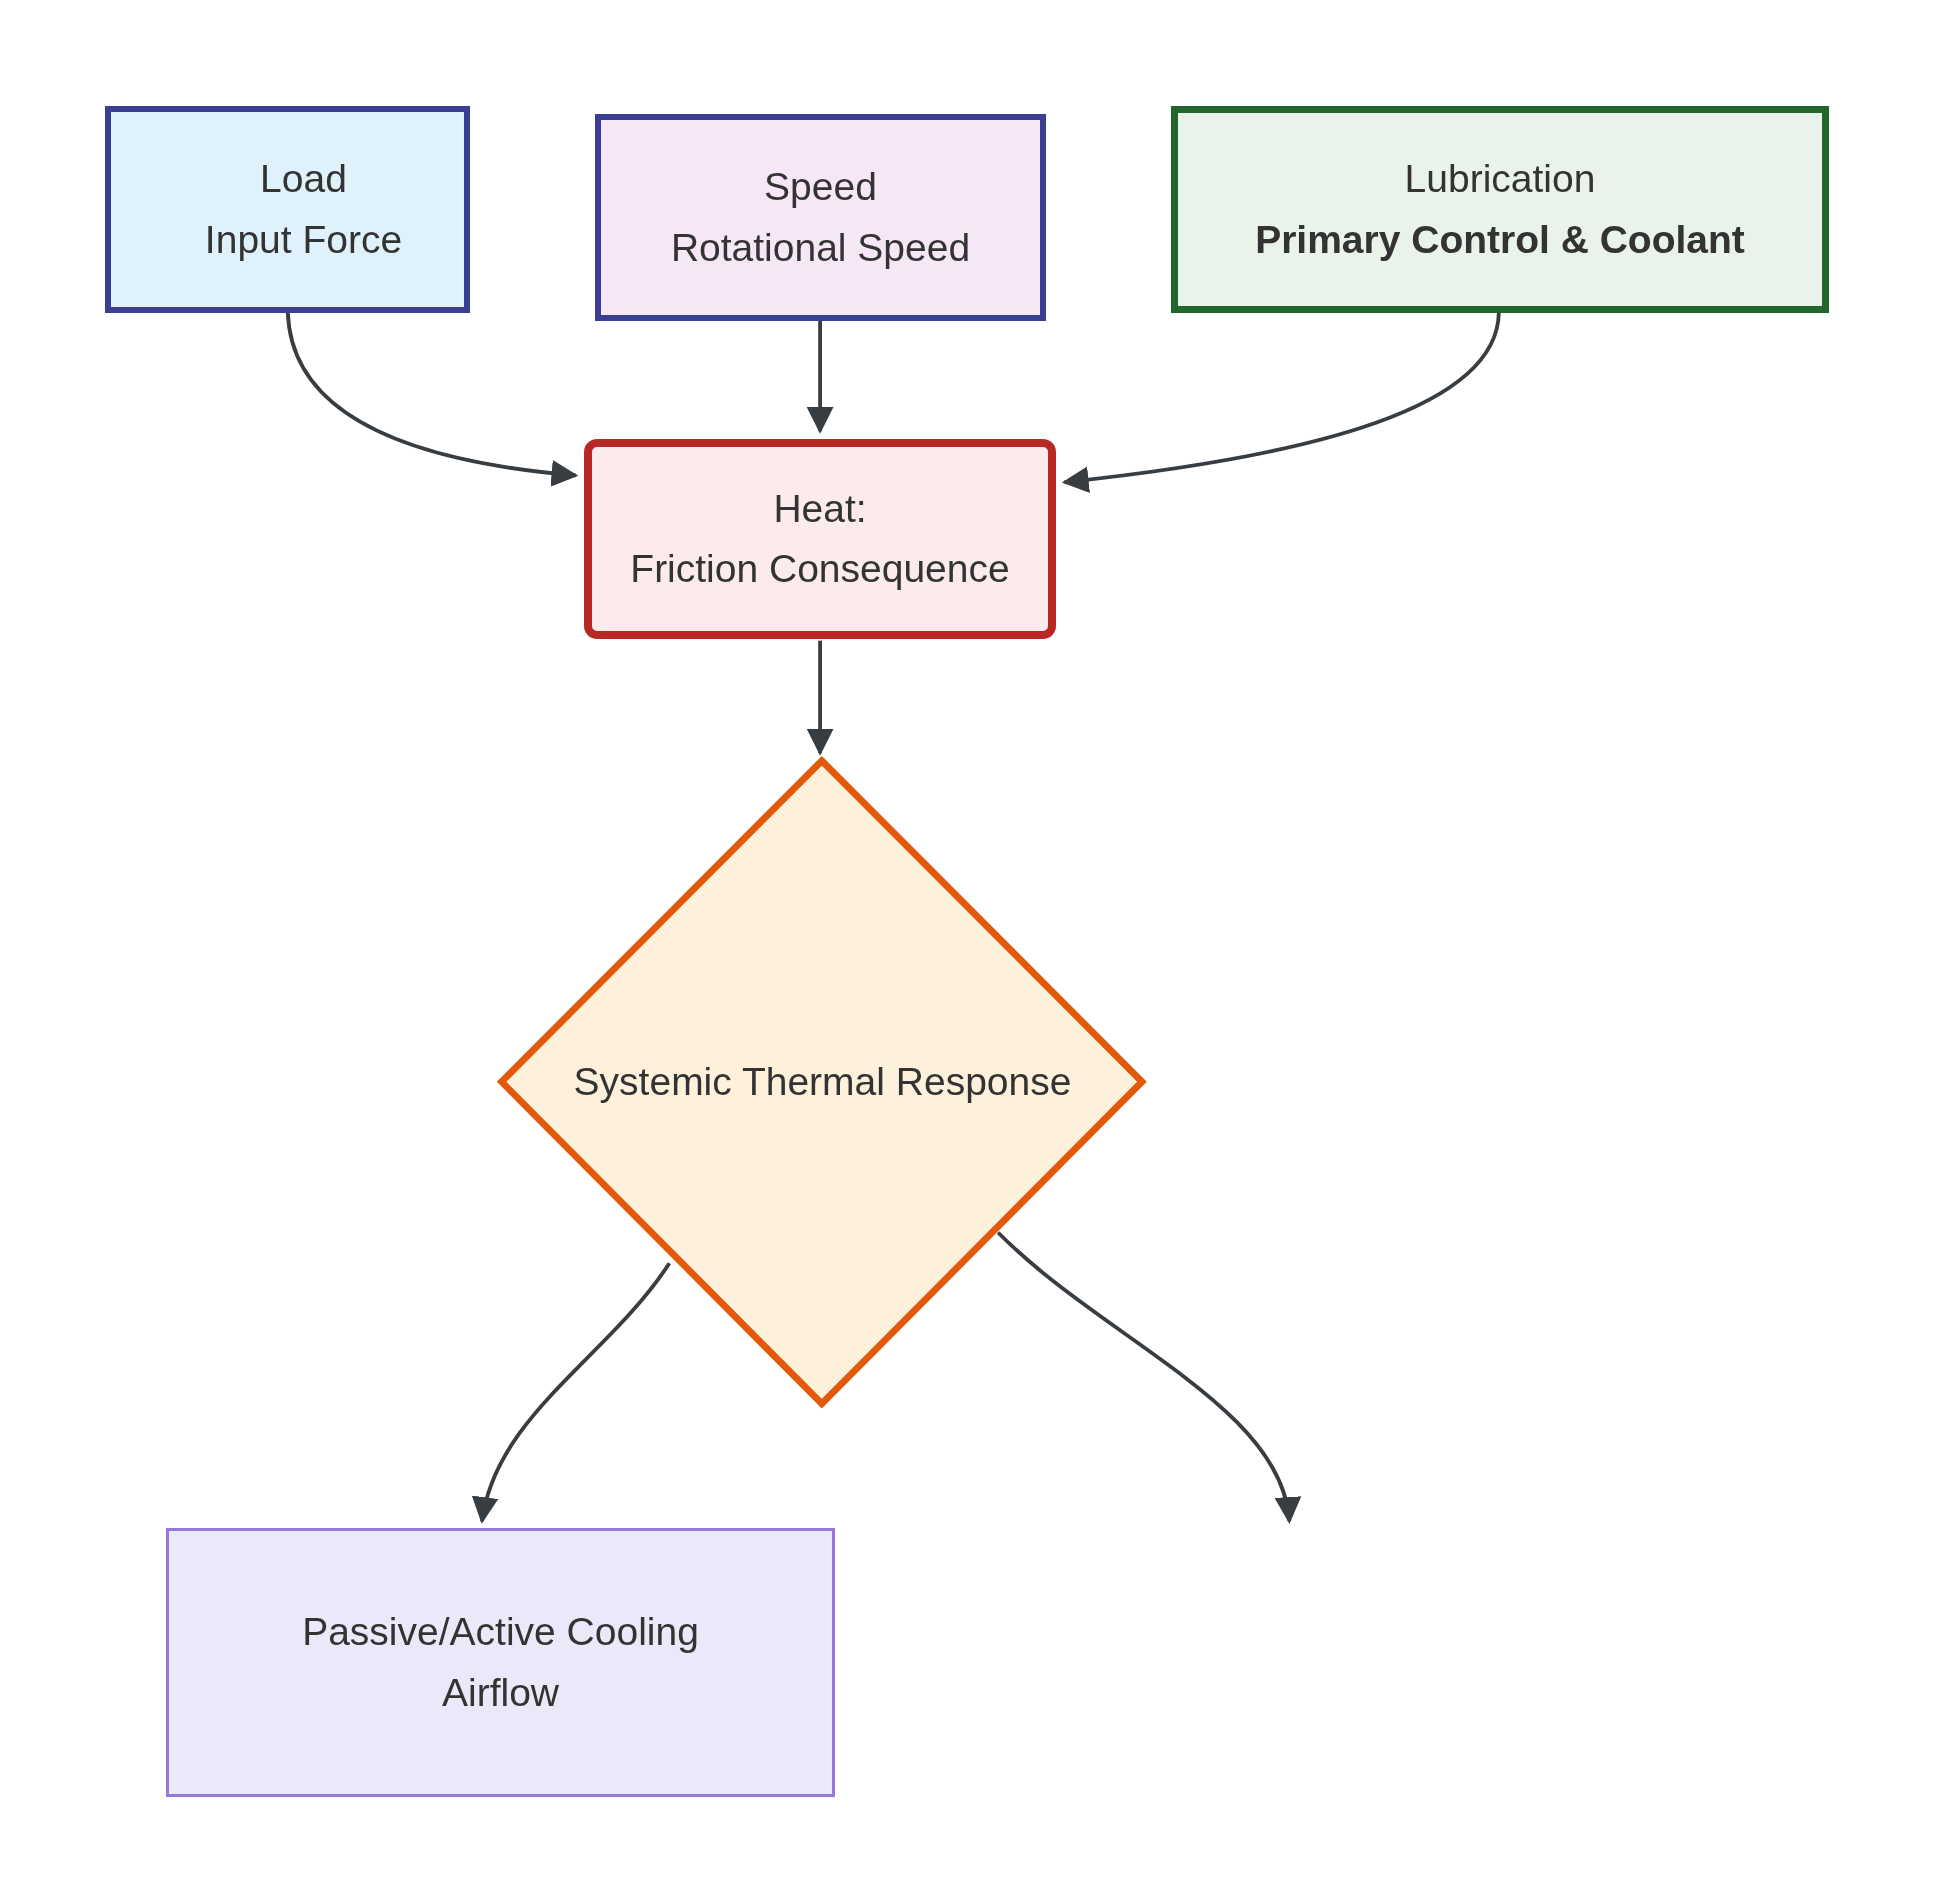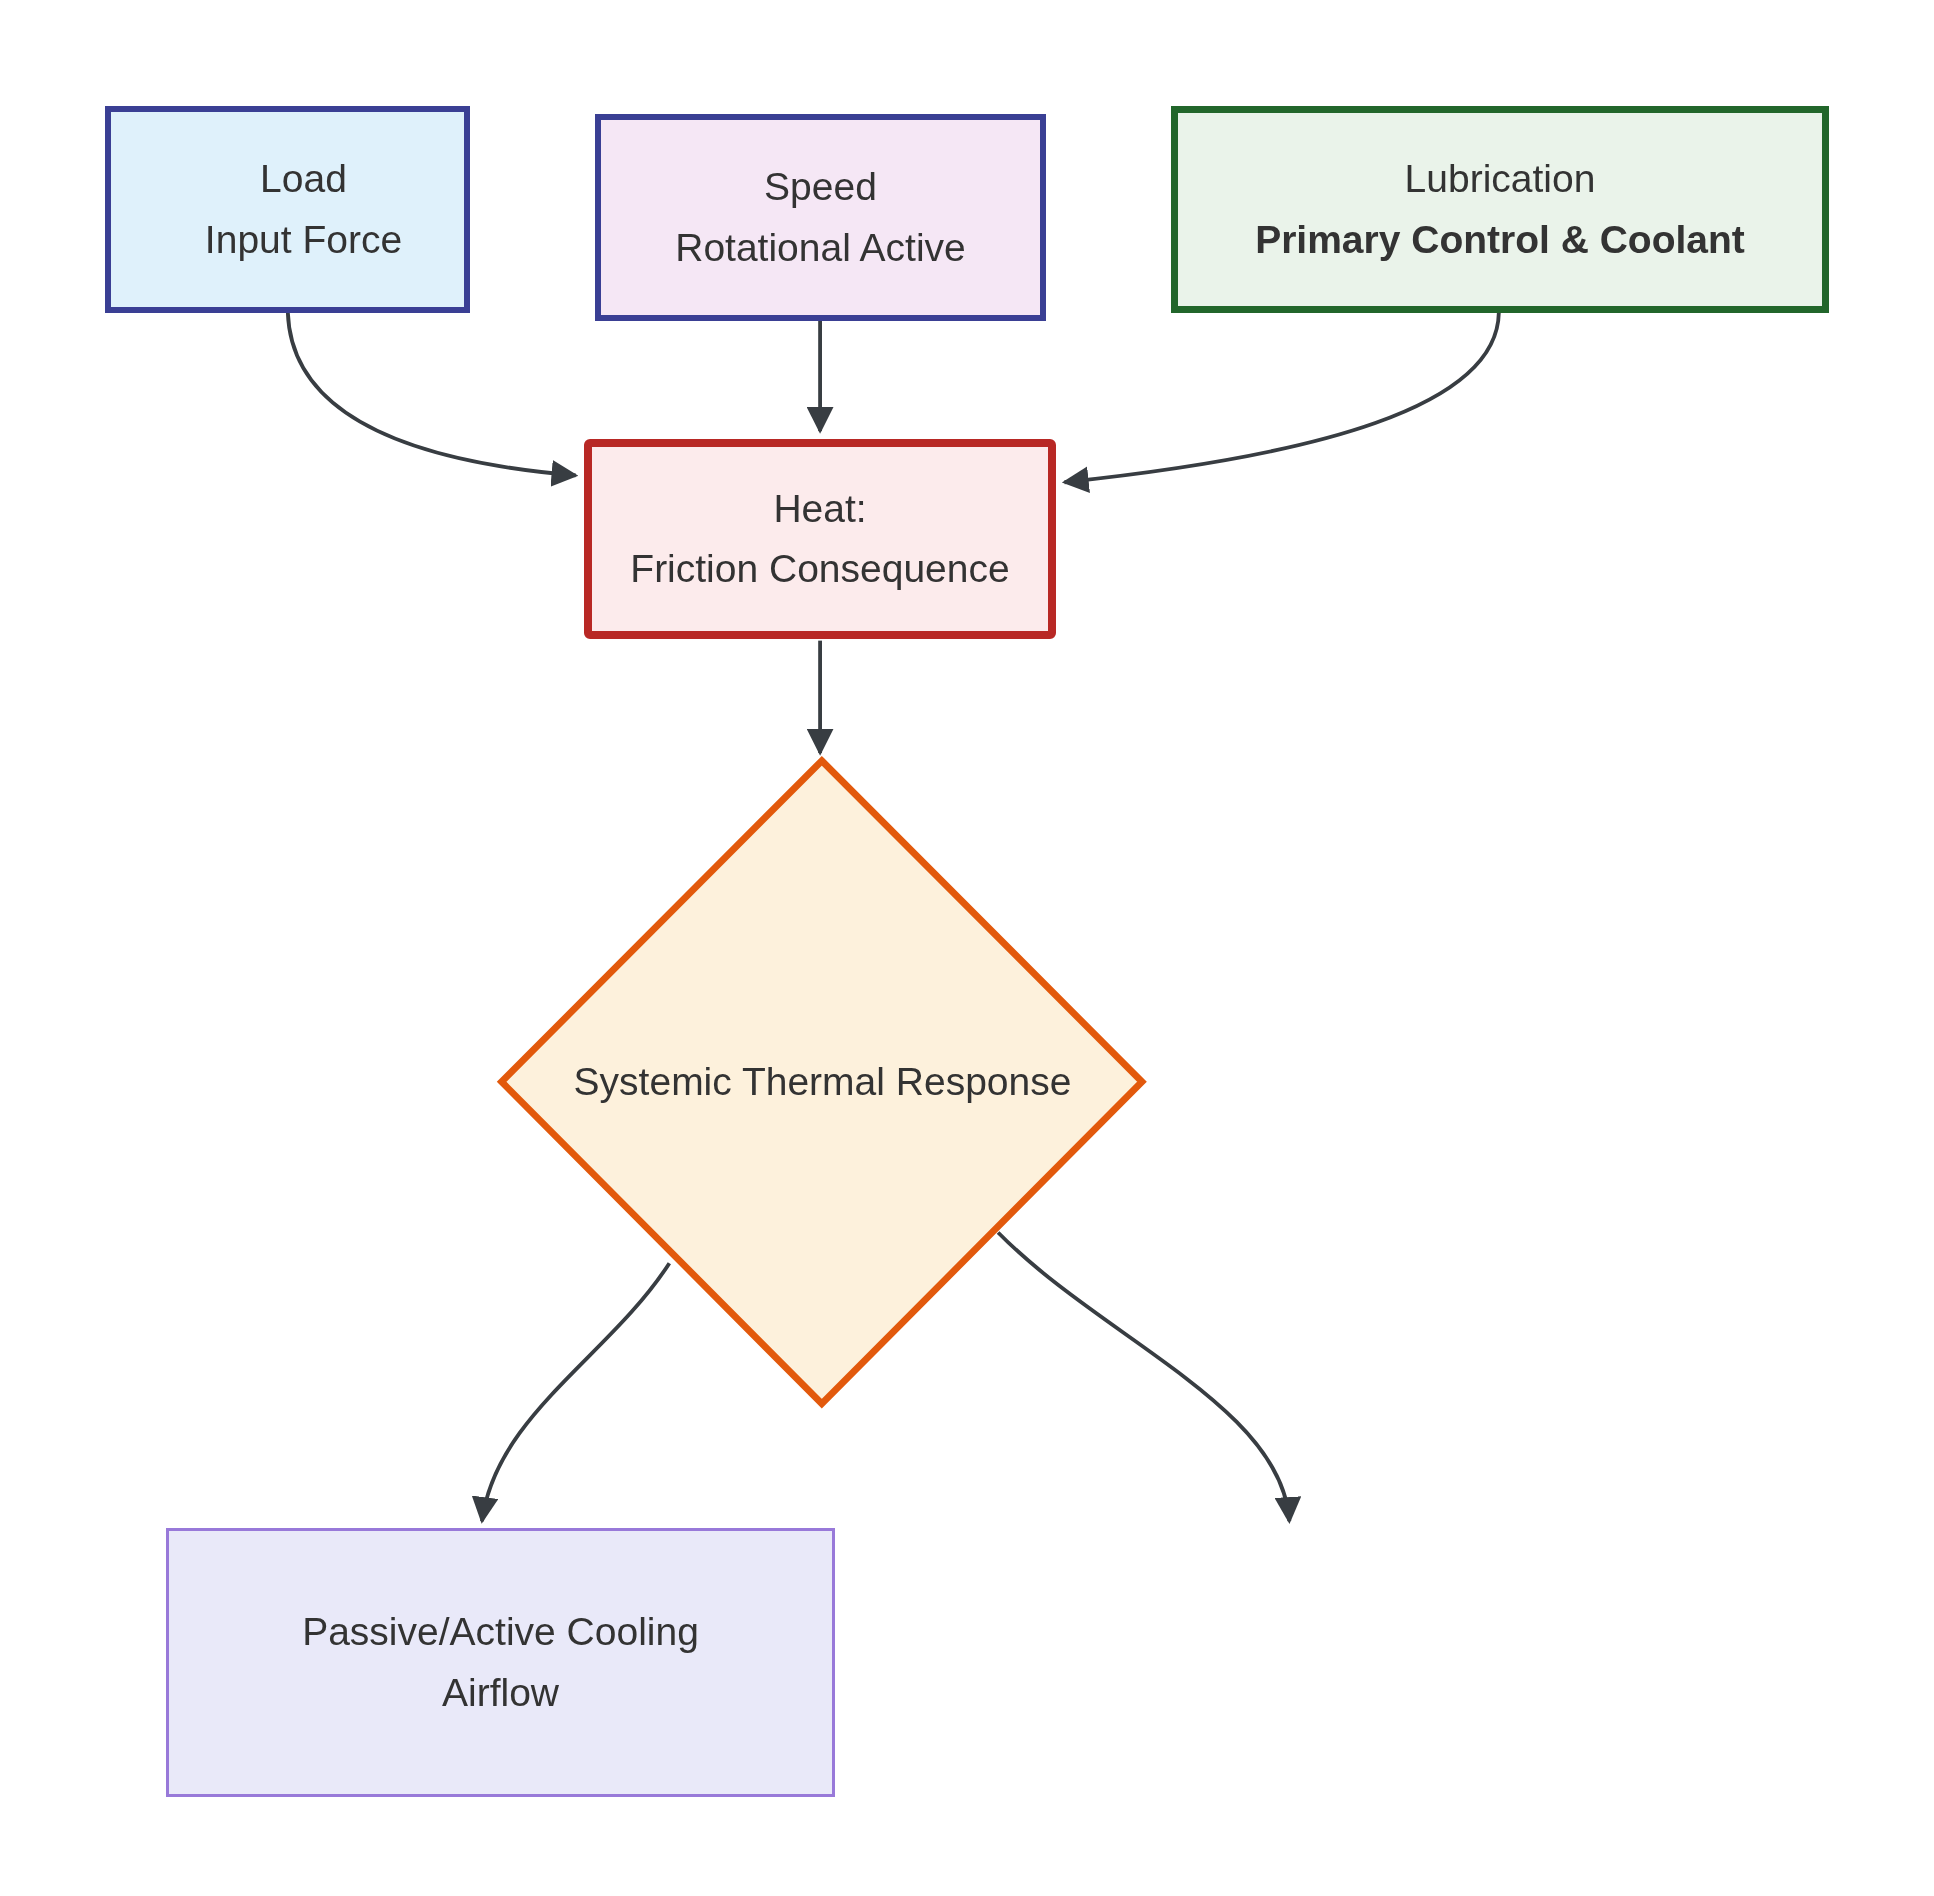--- a/index.html
+++ b/index.html
@@ -57,21 +57,21 @@
   }
   .node-lubrication {
     left: 1171px; top: 106px; width: 658px; height: 207px;
     background: #eaf3ea;
     border: 7.7px solid #22662b;
   }
   .node-heat {
     left: 584px; top: 439px; width: 472px; height: 200px;
     background: #fcebec;
     border: 8.5px solid #b82825;
-    border-radius: 6px;
+    border-radius: 13px;
   }
   .node-cooling {
     left: 166px; top: 1528px; width: 669px; height: 269px;
     background: #e9e9f9;
     border: 3.4px solid #9879d9;
   }
   .node-component {
     left: 957px; top: 1528px; width: 666px; height: 269px;
     background: #e9e9f9;
     border: 3.4px solid #9879d9;
@@ -109,21 +109,21 @@
     <path class="edge" d="M 1172 1447 C 1295 1572, 1506 1652, 1514 1786" marker-end="url(#arrowhead)"></path>
   </svg>
 
   <div class="node node-load">
     <div>Load</div>
     <div>Input Force</div>
   </div>
 
   <div class="node node-speed">
     <div>Speed</div>
-    <div>Rotational Active</div>
+    <div>Rotational Speed</div>
   </div>
 
   <div class="node node-lubrication">
     <div>Lubrication</div>
     <div class="bold">Primary Control &amp; Coolant</div>
   </div>
 
   <div class="node node-heat">
     <div>Heat:</div>
     <div>Friction Consequence</div>

